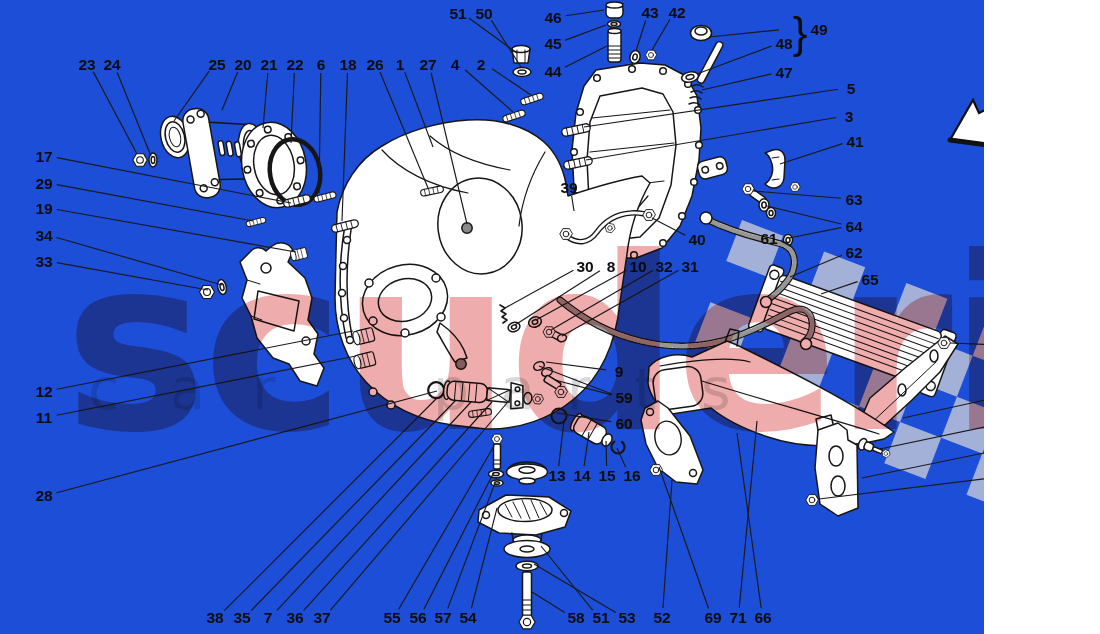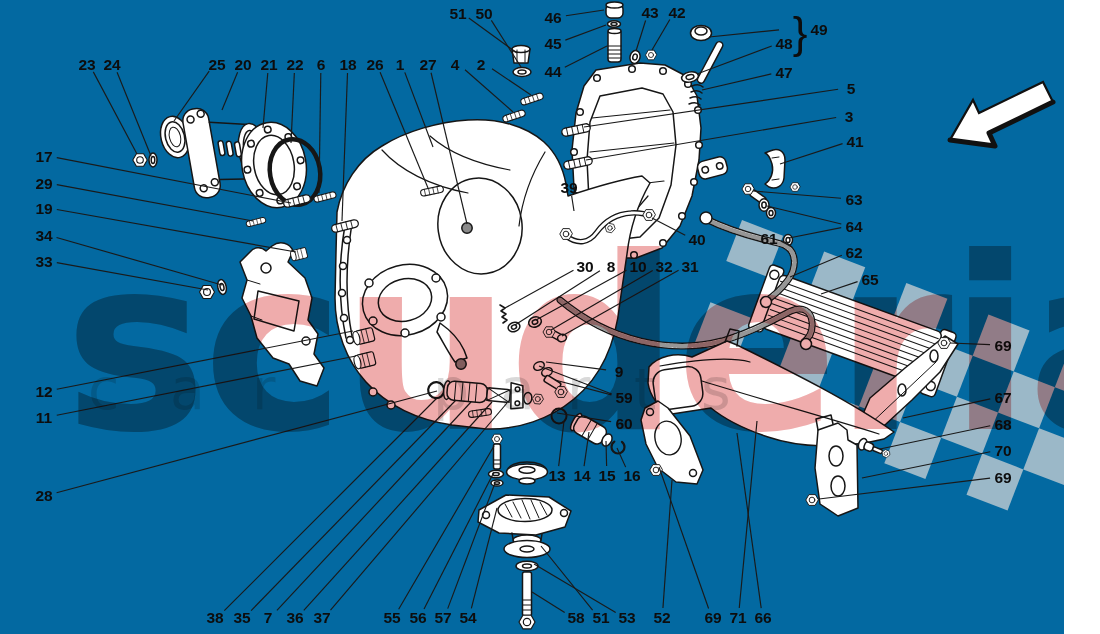--- a/index.html
+++ b/index.html
@@ -1,16 +1,16 @@
 <!DOCTYPE html>
 <html><head>
 <meta charset="utf-8">
 <style>
   html,body{margin:0;padding:0;background:#fff}
-  #stage{position:relative;width:1064px;height:634px;background:#0369a1;overflow:hidden;
+  #stage{position:relative;width:984px;height:634px;background:#1d4ed8;overflow:hidden;
          font-family:"Liberation Sans",sans-serif}
   #diagram{position:absolute;left:0;top:0;width:1100px;height:634px}
   .wm{position:absolute;mix-blend-mode:multiply;pointer-events:none;white-space:nowrap;line-height:1}
   #wm1{left:64px;top:226px;font-size:240px;font-weight:bold;letter-spacing:-4px;
        color:#efacac;font-family:"DejaVu Sans",sans-serif}
   #wm2{left:0;top:356px;width:1100px;height:80px;mix-blend-mode:multiply;position:absolute;pointer-events:none}
   #wm2 span{position:absolute;top:0;font-size:57px;font-weight:500;color:#d9d9d9;
             font-family:"DejaVu Sans",sans-serif}
 </style>
 </head>

